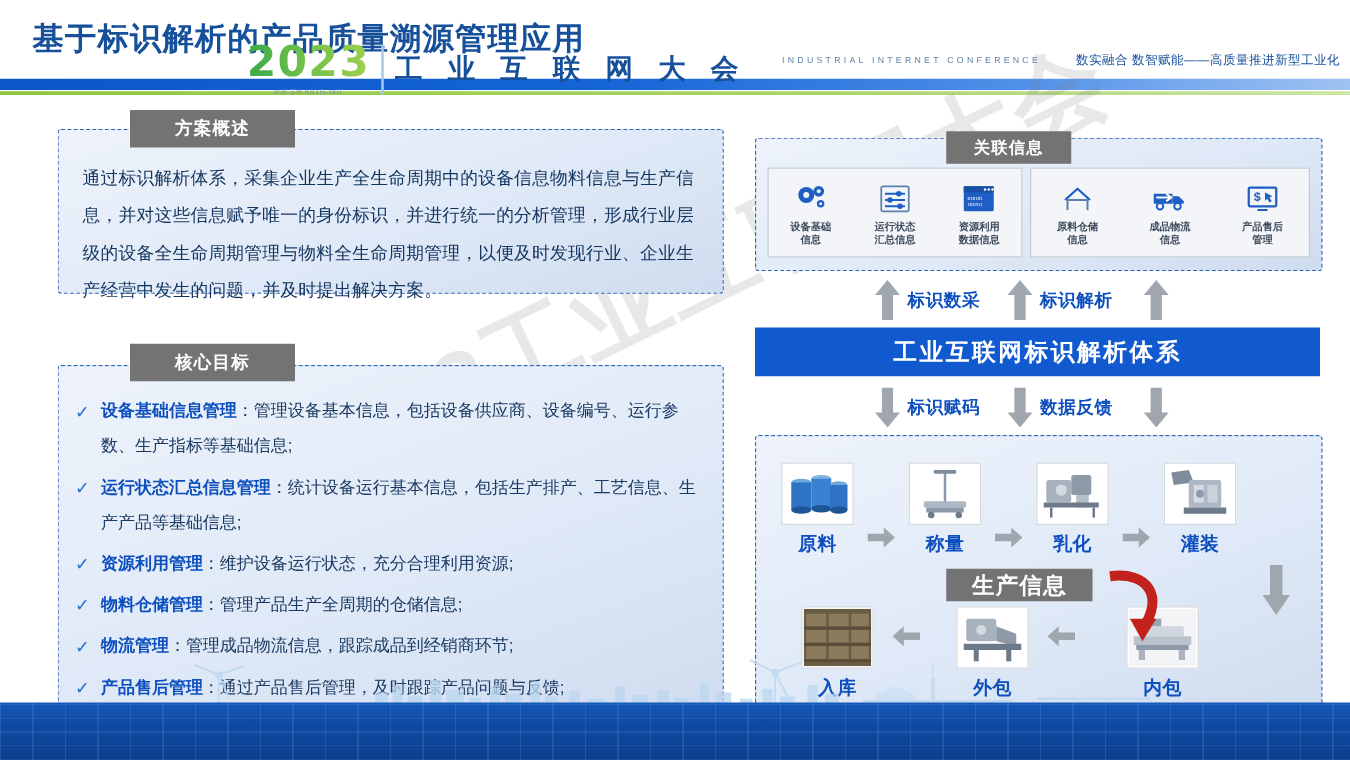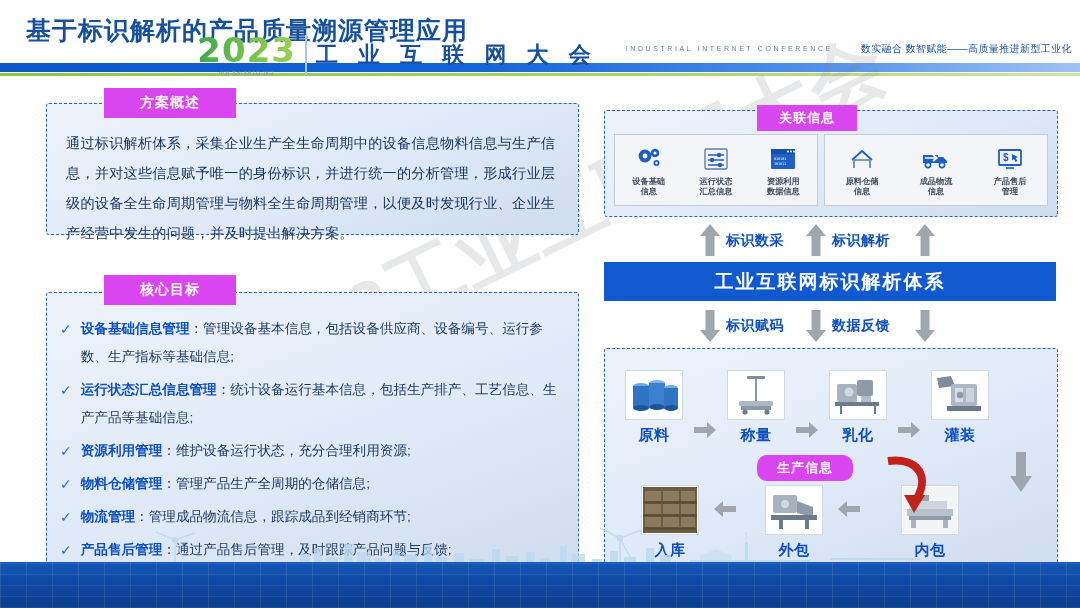--- a/index.html
+++ b/index.html
@@ -72,21 +72,21 @@
       repeating-linear-gradient(0deg,rgba(255,255,255,.07) 0 1px,transparent 1px 11px);
   }
   .skyline{position:absolute;left:0;bottom:38px;width:1080px;height:46px;opacity:.85;}
 
   
   .panel{
     position:absolute;border:1.6px dashed #2e64b5;border-radius:3px;
     background:linear-gradient(160deg,#eef3fb 0%,#dfe9f7 55%,#cfdcef 100%);
   }
   .tag{
-    position:absolute;background:#d946ef;color:#fff;font-weight:700;
+    position:absolute;background:#737373;color:#fff;font-weight:700;
     display:flex;align-items:center;justify-content:center;
     letter-spacing:1px;font-size:14px;
   }
 
   
   #overview{left:46px;top:103px;width:531px;height:130px;}
   #overview-tag{left:104px;top:88px;width:132px;height:30px;}
   .ov-text{
     position:absolute;left:66px;top:128px;width:500px;
     font-size:14.2px;line-height:30px;color:#13345f;letter-spacing:.2px;
@@ -143,21 +143,21 @@
   #prod{left:604px;top:348px;width:452px;height:233px;}
   .pcell{position:absolute;display:flex;flex-direction:column;align-items:center;}
   .pthumb{
     width:56px;height:48px;border:1px solid #d4d9e0;background:#fff;
     display:flex;align-items:center;justify-content:center;overflow:hidden;
   }
   .plabel{
     margin-top:6px;font-size:15px;font-weight:700;color:#0d4fbe;letter-spacing:.5px;
   }
   .fl-arrow{position:absolute;width:22px;height:16px;}
-  #prodinfo-tag{left:757px;top:455px;width:96px;height:26px;font-size:13px;border-radius:10px;}
+  #prodinfo-tag{left:757px;top:455px;width:117px;height:26px;font-size:18px;}
 
   .curve{position:absolute;left:880px;top:455px;width:60px;height:60px;}
   .bigdown{position:absolute;left:1010px;top:452px;width:22px;height:40px;}
 </style>
 </head>
 <body>
 
 <div id="slide">
 
   <div class="title">基于标识解析的产品质量溯源管理应用</div>

